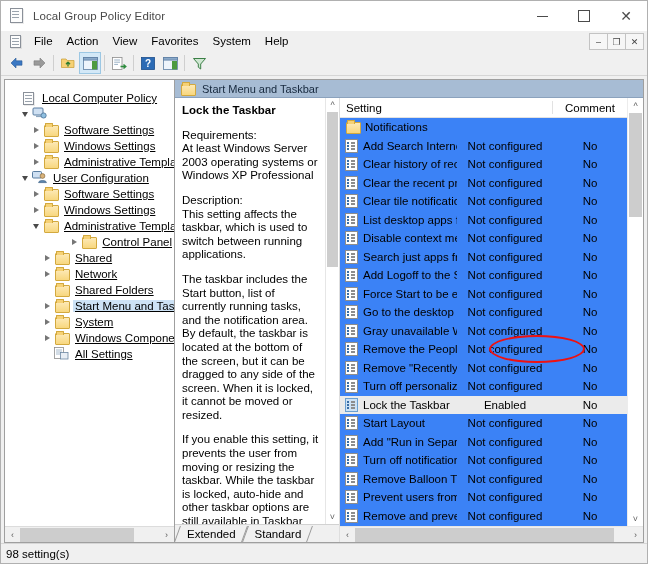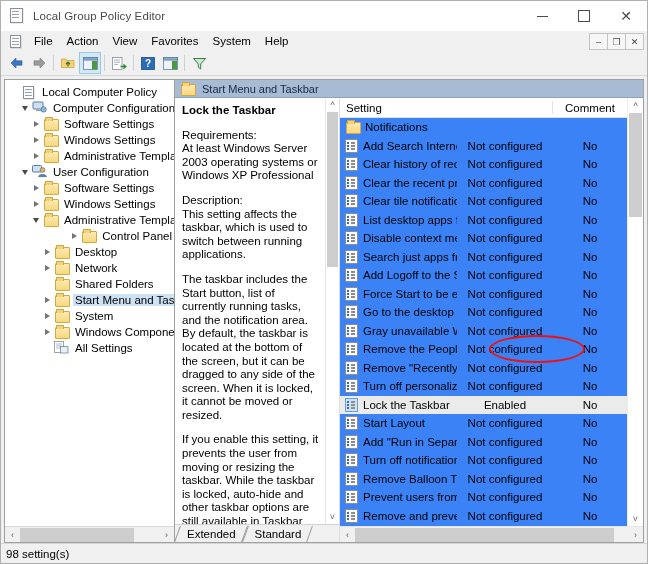--- a/index.html
+++ b/index.html
@@ -89,21 +89,21 @@
   }
 
   
   .tree-pane{
     width:170px;flex:0 0 170px;background:#fff;
     border:1px solid #9f9f9f;border-right:none;
     margin:3px 0 0 3px;
     display:flex;flex-direction:column;min-height:0;
     box-sizing:border-box;
   }
-  .tree-scroll{flex:1 1 auto;overflow:hidden;padding-top:4px;}
+  .tree-scroll{flex:1 1 auto;overflow:hidden;padding-top:10px;text-decoration:underline;}
   .tnode{
     display:flex;align-items:center;height:16px;white-space:nowrap;
     font-size:11.5px;
   }
   .tnode .exp{
     width:14px;flex:0 0 14px;display:flex;align-items:center;justify-content:center;
     color:#5b5b5b;font-size:9px;
   }
   .chev{
     width:0;height:0;display:inline-block;
@@ -355,21 +355,20 @@
           </div>
           <div class="tnode" style="padding-left: 13px;">
             <span class="exp">
               <span class="chev down"></span>
             </span>
             <span class="ticon"><svg width="15" height="14" viewBox="0 0 15 14">
                 <rect x="1" y="2" width="10" height="7" rx="1" fill="#cfe0f2" stroke="#4a7196" stroke-width="0.9"></rect>
                 <rect x="4" y="9.5" width="7" height="1.6" fill="#8fa8c0"></rect>
                 <circle cx="11.6" cy="9.5" r="2.6" fill="#8fbfe0" stroke="#4a7196" stroke-width="0.8"></circle>
               </svg></span>
-            <span class="tlabel">Computer Configuration</span>
           </div>
           <div class="tnode" style="padding-left: 24px;">
             <span class="exp">
               <span class="chev right"></span>
             </span>
             <span class="ticon">
               <span class="folder"></span>
             </span>
             <span class="tlabel">Software Settings</span>
           </div>
@@ -438,21 +437,21 @@
             </span>
             <span class="tlabel">Control Panel</span>
           </div>
           <div class="tnode" style="padding-left: 35px;">
             <span class="exp">
               <span class="chev right"></span>
             </span>
             <span class="ticon">
               <span class="folder"></span>
             </span>
-            <span class="tlabel">Desktop</span>
+            <span class="tlabel">Shared</span>
           </div>
           <div class="tnode" style="padding-left: 35px;">
             <span class="exp">
               <span class="chev right"></span>
             </span>
             <span class="ticon">
               <span class="folder"></span>
             </span>
             <span class="tlabel">Network</span>
           </div>

